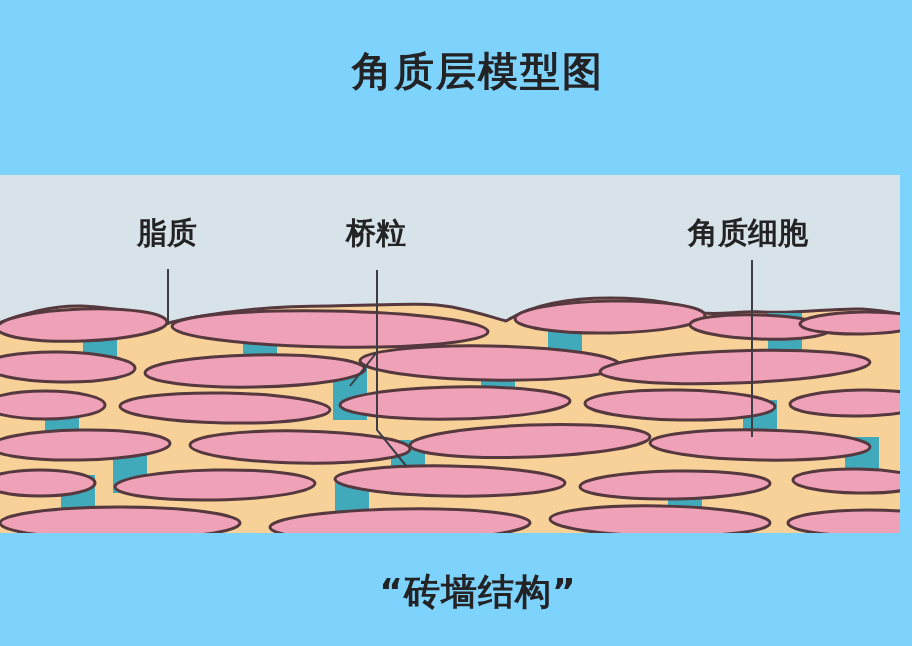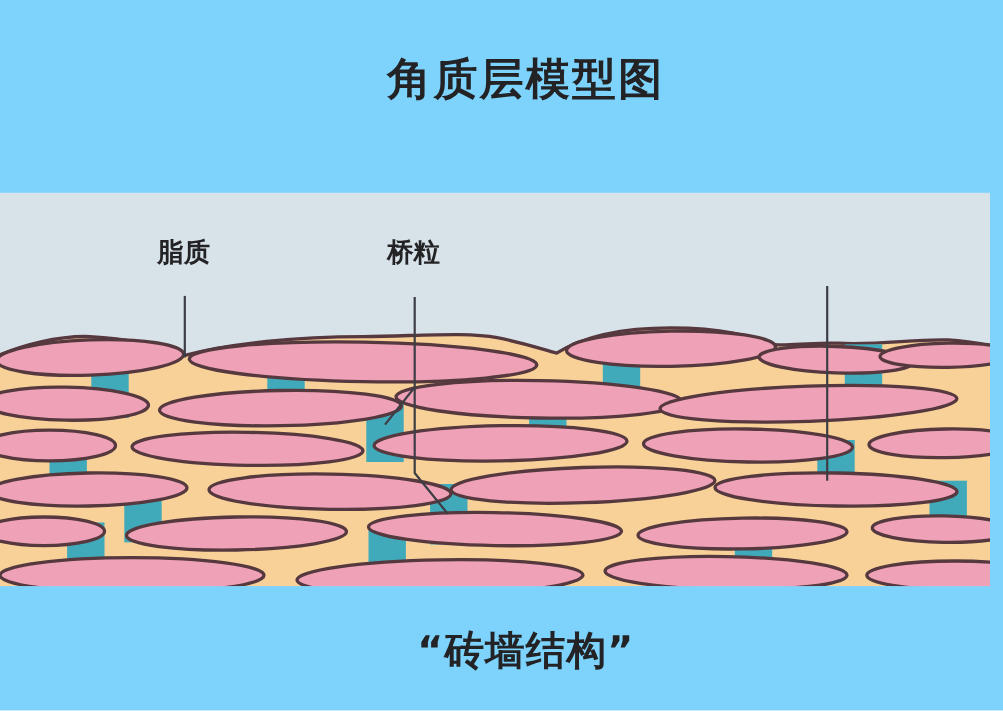--- a/index.html
+++ b/index.html
@@ -27,21 +27,21 @@
     left: 0;
     width: 900px;
     height: 358px;
     overflow: hidden;
   }
   .illustration svg { display: block; width: 900px; height: 358px; }
   .diagram-label {
     position: absolute;
     top: 38px;
     transform: translateX(-50%);
-    font-size: 24px;
+    font-size: 30px;
     font-weight: 700;
     white-space: nowrap;
   }
   .label-lipids     { left: 167px; }
   .label-desmosome  { left: 376px; }
   .label-corneocyte { left: 748px; }
   .caption {
     position: absolute;
     top: 568px;
     left: 0;
@@ -107,17 +107,18 @@
         <path d="M168,94 L168,150" fill="none" stroke="#3d3d44" stroke-width="2"></path>
         <path d="M377,95 L377,255 L407,292" fill="none" stroke="#3d3d44" stroke-width="2"></path>
         <path d="M377,177 L350,211" fill="none" stroke="#3d3d44" stroke-width="2"></path>
         <path d="M752,85 L752,262" fill="none" stroke="#3d3d44" stroke-width="2"></path>
       </svg>
 
     <div class="diagram-label label-lipids" style="color: rgb(35, 35, 37);">脂质</div>
 
     <div class="diagram-label label-desmosome" style="color: rgb(35, 35, 37); text-align: center;">桥粒</div>
 
+    <div class="diagram-label label-corneocyte" style="color: rgb(35, 35, 37);">角质细胞</div>
   </div>
 
   <div class="caption" style="color: rgb(35, 35, 37);">“砖墙结构”</div>
 
 </div>
 
 </body></html>

